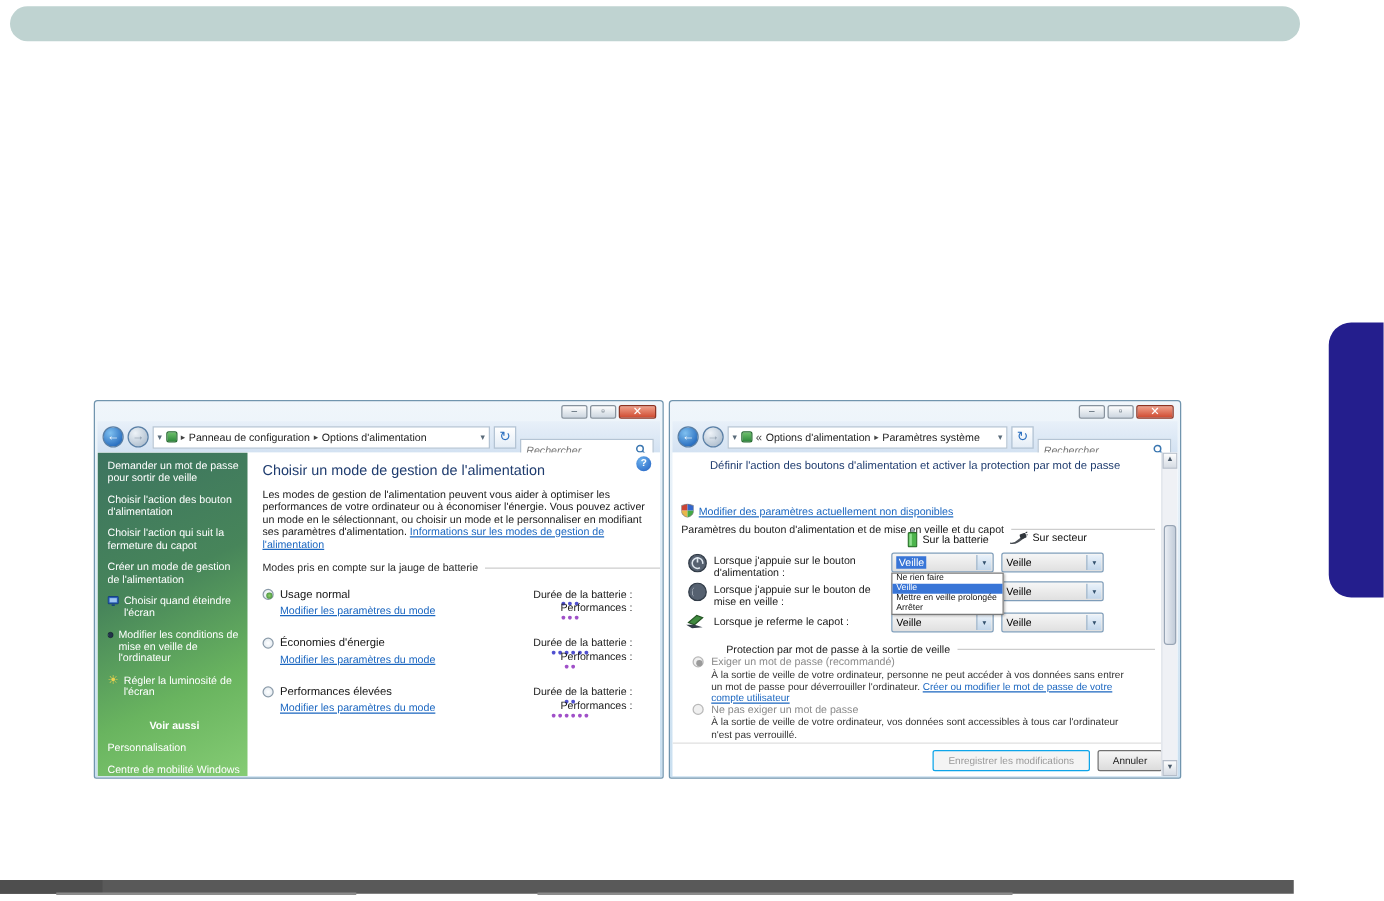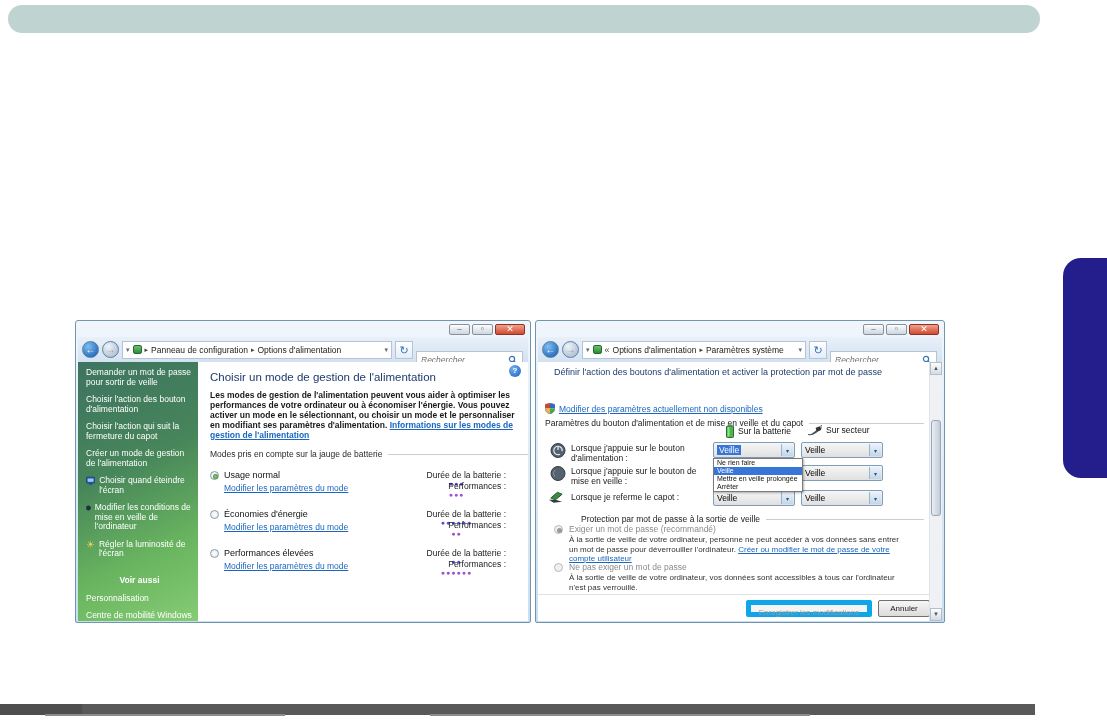--- a/index.html
+++ b/index.html
@@ -43,58 +43,58 @@
 
   
   .sidebar { position:absolute; left:0; top:0; bottom:0; width:120px; background:linear-gradient(155deg,#3d7460 0%, #47855a 40%, #69b45f 72%, #85cc74 100%); padding:6px 5px 0 8px; color:#fff; }
   .side-item { font-size:8.5px; line-height:9.5px; margin-bottom:8px; cursor:pointer; }
   .side-item.with-icon { display:flex; gap:4px; align-items:flex-start; }
   .sun-glyph { color:#edd24d; font-size:10px; line-height:9px; }
   .see-also { font-weight:bold; font-size:8.5px; margin:16px 0 9px;text-align:center; }
   .main-left { position:absolute; left:120px; right:0; top:0; bottom:0; padding:6px 12px 0 12px; }
   .help-badge { position:absolute; top:3px; right:7px; width:12px; height:12px; border-radius:50%; background:radial-gradient(circle at 35% 30%,#6db2ee,#1f5ec0); color:#fff; font-size:8px; font-weight:bold; text-align:center; line-height:12px; }
   .l-title { font-size:11.5px; font-weight:normal; color:#1e3b6e; margin:3px 0 7px; }
-  .l-intro { font-size:8.5px; line-height:10px; color:#1a1a1a; width:314px; margin-bottom:9px;font-weight:bold; }
+  .l-intro { font-size:8.5px; line-height:10px; color:#1a1a1a; width:314px; margin-bottom:9px; }
   .l-sec { margin-bottom:11px; width:318px; }
   .plan-row { position:relative; margin-bottom:15px; min-height:24px; }
   .radio { display:inline-block; width:9px; height:9px; border-radius:50%; border:1px solid #8a9aa8; background:radial-gradient(#ffffff,#dde6ee); vertical-align:-1px; position:relative; flex:0 0 auto; }
   .radio.sel::after { content:""; position:absolute; left:2px; top:2px; width:5px; height:5px; border-radius:50%; background:radial-gradient(#8fd06a,#2f7d2f); }
   .radio.dis { border-color:#b8b8b8; background:#f0f0f0; }
   .radio.dis.sel::after { background:#9a9a9a; }
   .plan-name-line { display:flex; align-items:center; gap:5px; font-size:9px; color:#111; }
   .plan-link { display:block; margin:3px 0 0 14px; font-size:8.5px; }
   .plan-meta { position:absolute; left:160px; top:0; width:170px; font-size:8.5px; color:#1a1a1a; }
   .meta-line { display:flex; align-items:center; height:11px;flex-direction:column; }
   .meta-label { width:102px; text-align:right; }
   .meta-dots { margin-left:3px; font-size:7px; letter-spacing:1px; }
   .dots-batt { color:#5050d0; }
   .dots-perf { color:#a050c8; }
 
   
   .rc { position:absolute; font-size:8.5px; color:#1a1a1a; }
-  .r-title { top:5px; left:16px; font-size:9px; color:#1e3b6e; white-space:nowrap; }
+  .r-title { top:5px; left:30px; font-size:9px; color:#1e3b6e; white-space:nowrap; }
   .r-intro { top:19px; left:7px; width:378px; font-size:8px; line-height:9.5px; }
   .r-admin { top:41px; left:7px; display:flex; align-items:center; gap:4px; font-size:8.5px; }
   .r-sec1 { top:56px; left:7px; right:18px; }
   .r-sec2 { top:152px; left:7px; right:18px;padding-left:36px; }
   .colhdr { display:flex; align-items:center; gap:4px; font-size:8.5px; color:#111; }
   .r-row-label { position:absolute; width:140px; font-size:8.5px; line-height:9.5px; color:#1a1a1a; }
   .row-icon { position:absolute; width:16px; height:15px; }
   .combo { position:absolute; width:82px; height:16px; border:1px solid #7f9db9; border-radius:2px; background:linear-gradient(#f6f6f6,#e0e0e0); font-size:8.5px; display:flex; align-items:center; padding:0 14px 0 3px; cursor:default; }
   .combo .val { white-space:nowrap; overflow:hidden; }
   .combo.focused .val { background:#3875d7; color:#fff; padding:0 2px; }
   .combo .arr { position:absolute; right:1px; top:1px; bottom:1px; width:12px; background:linear-gradient(#eaf2fa,#c2d6ea); border-left:1px solid #9ab4cc; display:flex; align-items:center; justify-content:center; font-size:6px; color:#33516e; }
   .dd-list { position:absolute; left:175px; top:96px; min-width:90px; background:#fff; border:1px solid #7a7a7a; box-shadow:1px 1px 2px rgba(0,0,0,.3); z-index:6; }
   .dd-item { height:8px; line-height:8px; font-size:7px; padding:0 3px; color:#111; white-space:nowrap; cursor:default; }
   .dd-item.sel { background:#3875d7; color:#fff; }
   .r-opt-label { position:absolute; font-size:8.5px; color:#8a8a8a; }
   .r-opt-desc { position:absolute; width:336px; font-size:8px; line-height:9.5px; color:#333; }
   .r-divider { position:absolute; top:232px; left:0; right:13px; height:1px; background:#e0e0e0; }
   .btn { position:absolute; top:238px; height:17px; font-size:8px; border-radius:2px; text-align:center; line-height:15px; cursor:default; }
-  .btn-save { left:208px; width:126px; background:#f4f4f4; border:5px solid #0ea5e9; color:#9a9a9a; }
+  .btn-save { left:208px; width:126px; background:#f4f4f4; border:1px solid #0ea5e9; color:#9a9a9a; }
   .btn-cancel { left:340px; width:52px; background:linear-gradient(#f6f6f6,#dcdcdc); border:1px solid #707070; color:#222; }
   .vscroll { position:absolute; right:0; top:0; bottom:0; width:13px; background:#eff1f5; border-left:1px solid #dfe3ea; }
   .sb-btn { position:absolute; left:0; right:0; height:13px; background:linear-gradient(#fdfdfd,#d6dce4); border:1px solid #b5bdc9; text-align:center; font-size:6px; line-height:11px; color:#4a5a6a; }
   .sb-up { top:0; } .sb-down { bottom:0; }
   .sb-thumb { position:absolute; left:1px; right:1px; top:58px; height:96px; border:1px solid #98a5b5; border-radius:3px; background:linear-gradient(90deg,#eaeef4,#c2ccd9); }
 </style>
 </head>
 <body>
 
 <div class="page">

